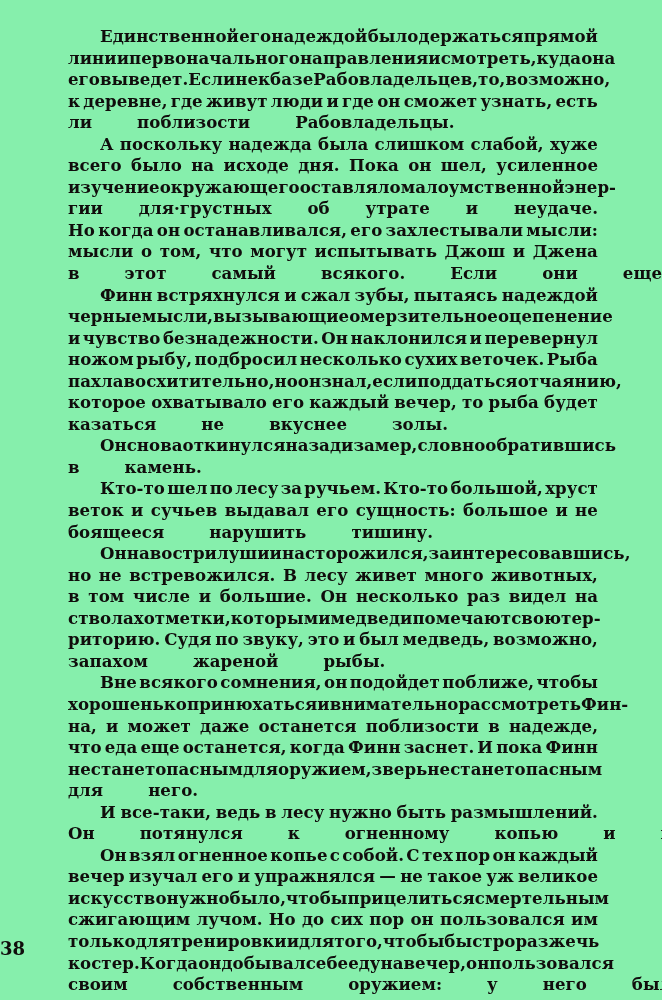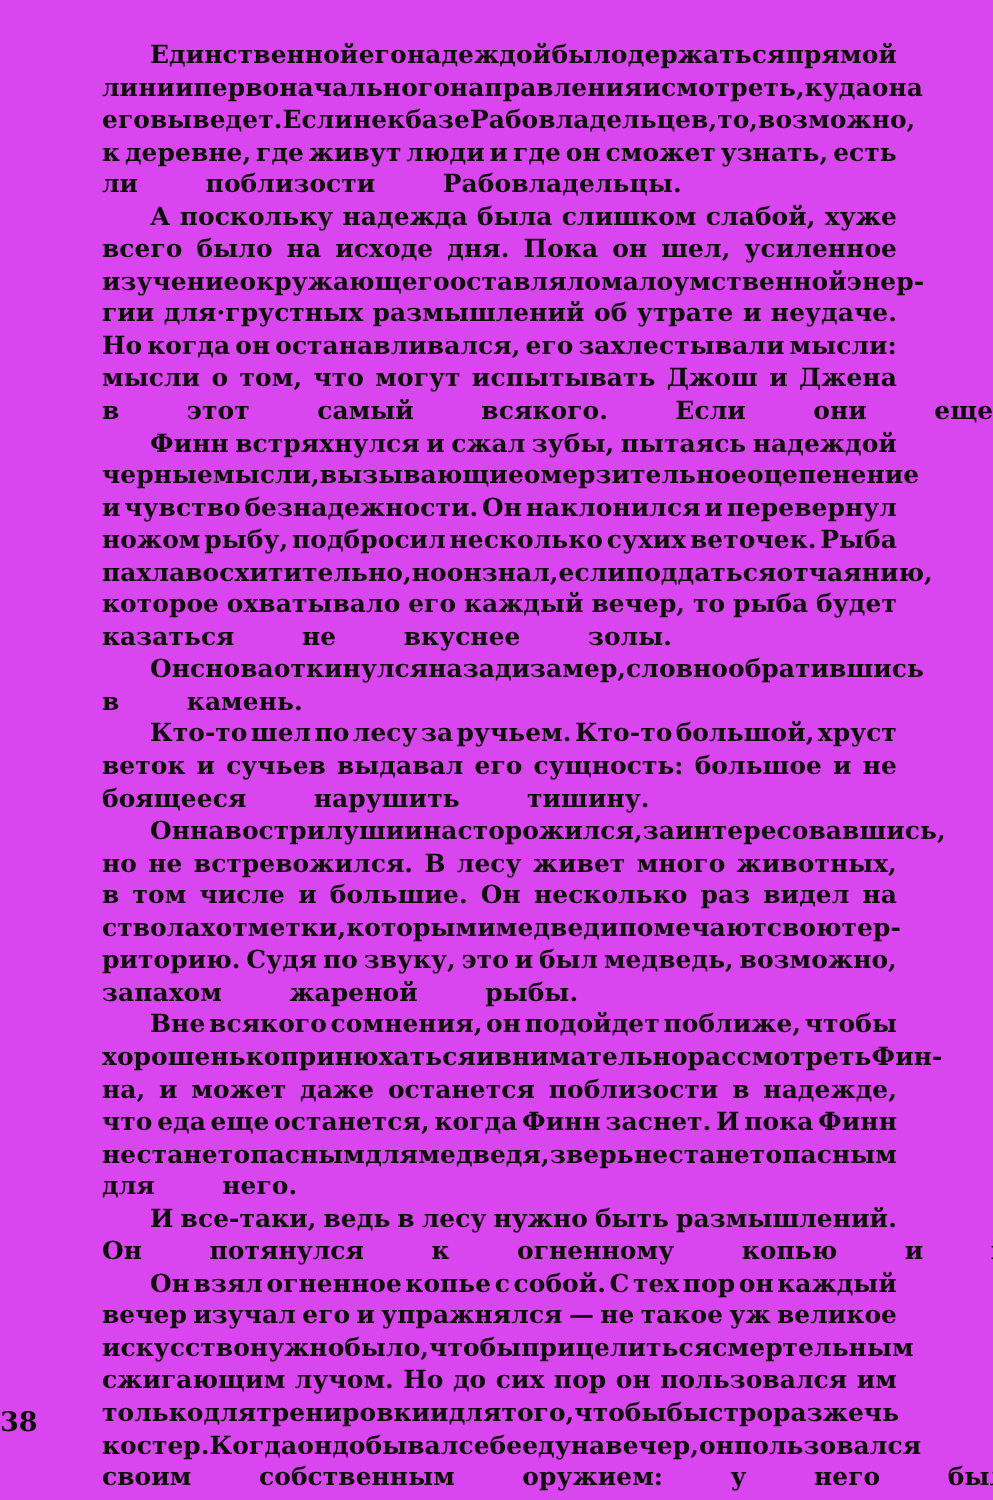--- a/index.html
+++ b/index.html
@@ -7,21 +7,21 @@
     margin: 0;
     padding: 0;
     background: #ffffff;
   }
 
   .page {
     position: relative;
     width: 662px;
     height: 1000px;
     margin: 0 auto;
-    background: #d946ef;
+    background: #86efac;
     overflow: hidden;
     
     box-sizing: border-box;
   }
 
   .text-block {
     position: absolute;
     left: 68px;
     top: 26px;
     width: 530px;
@@ -89,21 +89,21 @@
         <div class="line justify indent"><span class="word">Единственной</span><span class="word">его</span><span class="word">надеждой</span><span class="word">было</span><span class="word">держаться</span><span class="word">прямой</span></div>
         <div class="line justify"><span class="word">линии</span><span class="word">первоначального</span><span class="word">направления</span><span class="word">и</span><span class="word">смотреть,</span><span class="word">куда</span><span class="word">она</span></div>
         <div class="line justify"><span class="word">его</span><span class="word">выведет.</span><span class="word">Если</span><span class="word">не</span><span class="word">к</span><span class="word">базе</span><span class="word">Рабовладельцев,</span><span class="word">то,</span><span class="word">возможно,</span></div>
         <div class="line justify"><span class="word">к</span><span class="word">деревне,</span><span class="word">где</span><span class="word">живут</span><span class="word">люди</span><span class="word">и</span><span class="word">где</span><span class="word">он</span><span class="word">сможет</span><span class="word">узнать,</span><span class="word">есть</span></div>
         <div class="line flush"><span class="word">ли</span><span class="word">поблизости</span><span class="word">Рабовладельцы.</span></div>
       </div>
       <div class="paragraph">
         <div class="line justify indent"><span class="word">А</span><span class="word">поскольку</span><span class="word">надежда</span><span class="word">была</span><span class="word">слишком</span><span class="word">слабой,</span><span class="word">хуже</span></div>
         <div class="line justify"><span class="word">всего</span><span class="word">было</span><span class="word">на</span><span class="word">исходе</span><span class="word">дня.</span><span class="word">Пока</span><span class="word">он</span><span class="word">шел,</span><span class="word">усиленное</span></div>
         <div class="line justify"><span class="word">изучение</span><span class="word">окружающего</span><span class="word">оставляло</span><span class="word">мало</span><span class="word">умственной</span><span class="word">энер-</span></div>
-        <div class="line justify"><span class="word">гии</span><span class="word">для·грустных</span><span class="word">размышлений</span><span class="word">об</span><span class="word">утрате</span><span class="word">и</span><span class="word">неудаче.</span></div>
+        <div class="line justify"><span class="word">гии</span><span class="word">для·грустных</span><span class="word">об</span><span class="word">утрате</span><span class="word">и</span><span class="word">неудаче.</span></div>
         <div class="line justify"><span class="word">Но</span><span class="word">когда</span><span class="word">он</span><span class="word">останавливался,</span><span class="word">его</span><span class="word">захлестывали</span><span class="word">мысли:</span></div>
         <div class="line justify"><span class="word">мысли</span><span class="word">о</span><span class="word">том,</span><span class="word">что</span><span class="word">могут</span><span class="word">испытывать</span><span class="word">Джош</span><span class="word">и</span><span class="word">Джена</span></div>
         <div class="line flush"><span class="word">в</span><span class="word">этот</span><span class="word">самый</span><span class="word">всякого.</span><span class="word">Если</span><span class="word">они</span><span class="word">еще</span><span class="word">живы...</span></div>
       </div>
       <div class="paragraph">
         <div class="line justify indent"><span class="word">Финн</span><span class="word">встряхнулся</span><span class="word">и</span><span class="word">сжал</span><span class="word">зубы,</span><span class="word">пытаясь</span><span class="word">надеждой</span></div>
         <div class="line justify"><span class="word">черные</span><span class="word">мысли,</span><span class="word">вызывающие</span><span class="word">омерзительное</span><span class="word">оцепенение</span></div>
         <div class="line justify"><span class="word">и</span><span class="word">чувство</span><span class="word">безнадежности.</span><span class="word">Он</span><span class="word">наклонился</span><span class="word">и</span><span class="word">перевернул</span></div>
         <div class="line justify"><span class="word">ножом</span><span class="word">рыбу,</span><span class="word">подбросил</span><span class="word">несколько</span><span class="word">сухих</span><span class="word">веточек.</span><span class="word">Рыба</span></div>
         <div class="line justify"><span class="word">пахла</span><span class="word">восхитительно,</span><span class="word">но</span><span class="word">он</span><span class="word">знал,</span><span class="word">если</span><span class="word">поддаться</span><span class="word">отчаянию,</span></div>
@@ -125,21 +125,21 @@
         <div class="line justify"><span class="word">в</span><span class="word">том</span><span class="word">числе</span><span class="word">и</span><span class="word">большие.</span><span class="word">Он</span><span class="word">несколько</span><span class="word">раз</span><span class="word">видел</span><span class="word">на</span></div>
         <div class="line justify"><span class="word">стволах</span><span class="word">отметки,</span><span class="word">которыми</span><span class="word">медведи</span><span class="word">помечают</span><span class="word">свою</span><span class="word">тер-</span></div>
         <div class="line justify"><span class="word">риторию.</span><span class="word">Судя</span><span class="word">по</span><span class="word">звуку,</span><span class="word">это</span><span class="word">и</span><span class="word">был</span><span class="word">медведь,</span><span class="word">возможно,</span></div>
         <div class="line flush"><span class="word">запахом</span><span class="word">жареной</span><span class="word">рыбы.</span></div>
       </div>
       <div class="paragraph">
         <div class="line justify indent"><span class="word">Вне</span><span class="word">всякого</span><span class="word">сомнения,</span><span class="word">он</span><span class="word">подойдет</span><span class="word">поближе,</span><span class="word">чтобы</span></div>
         <div class="line justify"><span class="word">хорошенько</span><span class="word">принюхаться</span><span class="word">и</span><span class="word">внимательно</span><span class="word">рассмотреть</span><span class="word">Фин-</span></div>
         <div class="line justify"><span class="word">на,</span><span class="word">и</span><span class="word">может</span><span class="word">даже</span><span class="word">останется</span><span class="word">поблизости</span><span class="word">в</span><span class="word">надежде,</span></div>
         <div class="line justify"><span class="word">что</span><span class="word">еда</span><span class="word">еще</span><span class="word">останется,</span><span class="word">когда</span><span class="word">Финн</span><span class="word">заснет.</span><span class="word">И</span><span class="word">пока</span><span class="word">Финн</span></div>
-        <div class="line justify"><span class="word">не</span><span class="word">станет</span><span class="word">опасным</span><span class="word">для</span><span class="word">медведя,</span><span class="word">зверь</span><span class="word">не</span><span class="word">станет</span><span class="word">опасным</span></div>
+        <div class="line justify"><span class="word">не</span><span class="word">станет</span><span class="word">опасным</span><span class="word">для</span><span class="word">оружием,</span><span class="word">зверь</span><span class="word">не</span><span class="word">станет</span><span class="word">опасным</span></div>
         <div class="line flush"><span class="word">для</span><span class="word">него.</span></div>
       </div>
       <div class="paragraph">
         <div class="line justify indent"><span class="word">И</span><span class="word">все-таки,</span><span class="word">ведь</span><span class="word">в</span><span class="word">лесу</span><span class="word">нужно</span><span class="word">быть</span><span class="word">размышлений.</span></div>
         <div class="line flush"><span class="word">Он</span><span class="word">потянулся</span><span class="word">к</span><span class="word">огненному</span><span class="word">копью</span><span class="word">и</span><span class="word">подтащил</span><span class="word">его</span><span class="word">поближе.</span></div>
       </div>
       <div class="paragraph">
         <div class="line justify indent"><span class="word">Он</span><span class="word">взял</span><span class="word">огненное</span><span class="word">копье</span><span class="word">с</span><span class="word">собой.</span><span class="word">С</span><span class="word">тех</span><span class="word">пор</span><span class="word">он</span><span class="word">каждый</span></div>
         <div class="line justify"><span class="word">вечер</span><span class="word">изучал</span><span class="word">его</span><span class="word">и</span><span class="word">упражнялся</span><span class="word">—</span><span class="word">не</span><span class="word">такое</span><span class="word">уж</span><span class="word">великое</span></div>
         <div class="line justify"><span class="word">искусство</span><span class="word">нужно</span><span class="word">было,</span><span class="word">чтобы</span><span class="word">прицелиться</span><span class="word">смертельным</span></div>

